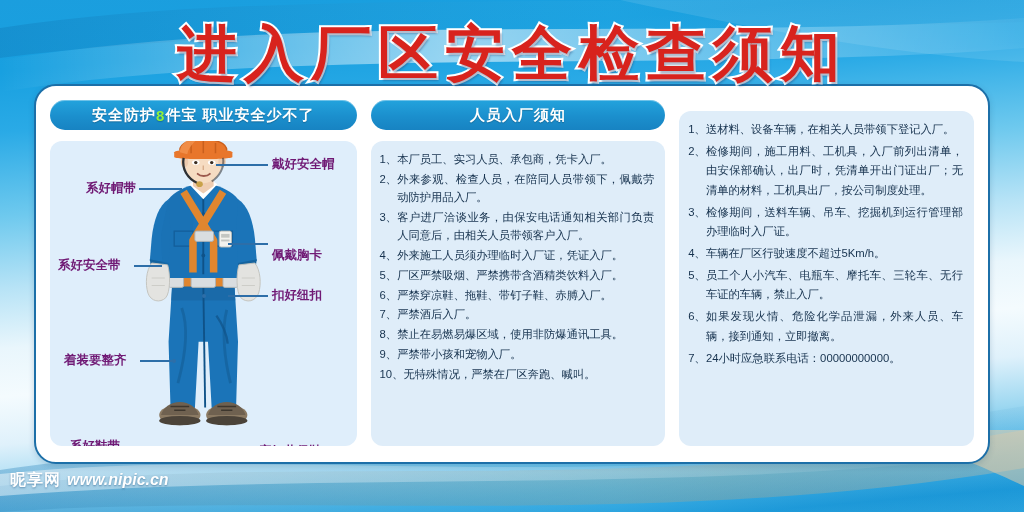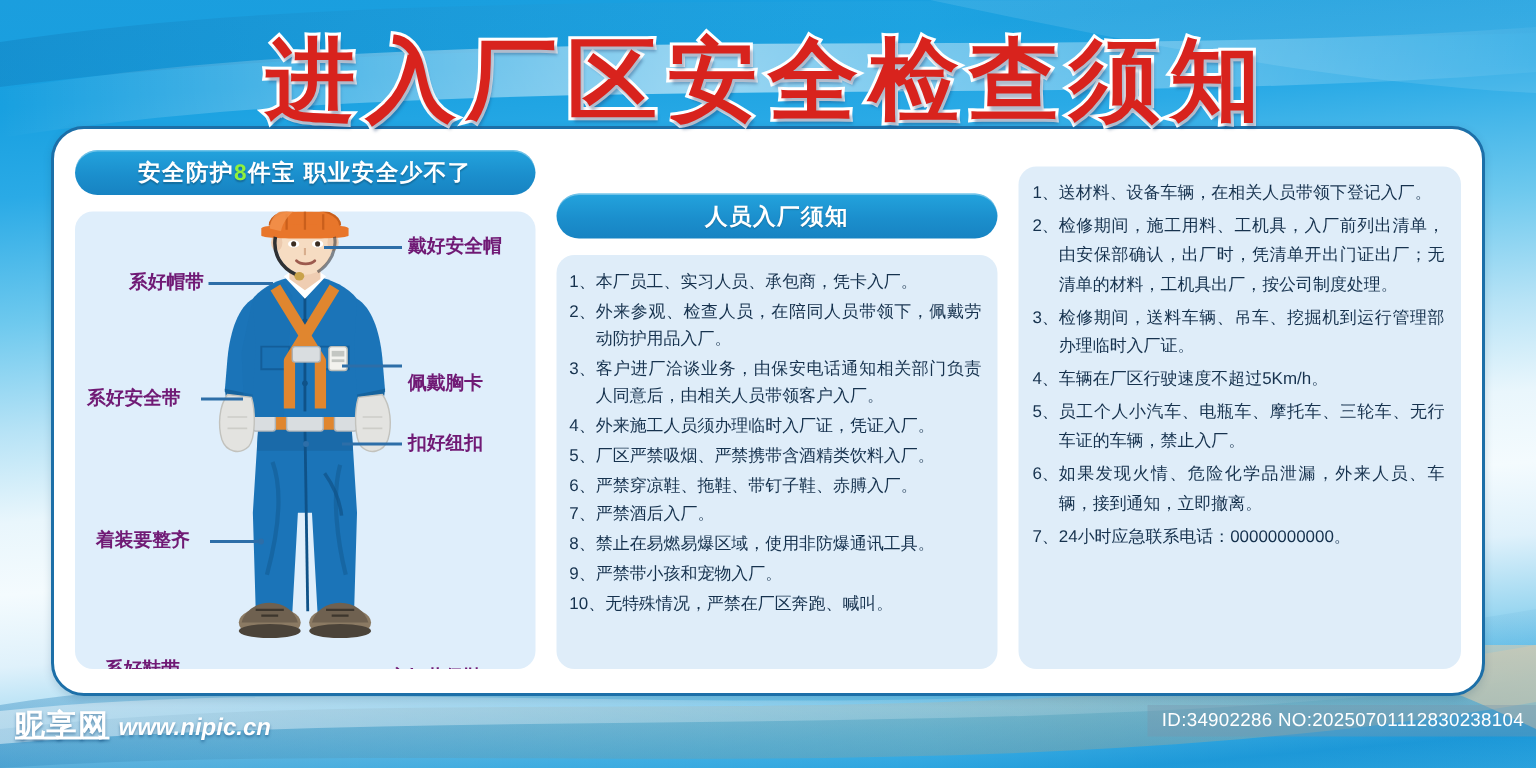--- a/index.html
+++ b/index.html
@@ -49,21 +49,21 @@
   }
 
   .panels {
     position: absolute; inset: 0;
     display: flex;
     padding: 14px 14px 16px 14px;
     gap: 14px;
   }
   .panel { display: flex; flex-direction: column; }
   .panel-left   { width: 310px; }
-  .panel-mid    { width: 298px; margin-top: 29px; }
+  .panel-mid    { width: 298px; }
   .panel-right  { width: 298px; }
 
   .panel-head {
     height: 30px;
     border-radius: 15px;
     background: linear-gradient(180deg,#23a3dd 0%, #1b8fcd 55%, #1783c2 100%);
     color: #ffffff;
     font-size: 15px; font-weight: bold;
     letter-spacing: 1px;
     display: flex; align-items: center; justify-content: center;
@@ -117,25 +117,24 @@
     background: #2d6ea8;
   }
 
   
   .watermark {
     position: absolute; left: 10px; top: 470px;
     display: flex; align-items: baseline; gap: 6px;
     z-index: 7;
   }
   .wm-cn {
-    font-size: 20px; font-weight: bold; color: #ffffff;
+    font-size: 16px; font-weight: bold; color: #ffffff;
     letter-spacing: 1px;
     font-family: "DejaVu Sans", "Liberation Sans", sans-serif;
     text-shadow: 0 1px 2px rgba(0,60,110,.45);
-    text-decoration: underline;
   }
   .wm-url {
     font-size: 16px; font-style: italic; font-weight: bold;
     color: #ffffff;
     text-shadow: 0 1px 2px rgba(0,60,110,.45);
   }
   .idbar {
     position: absolute; right: 0px; top: 470px;
     padding: 3px 8px 4px 10px;
     background: rgba(120,150,170,.38);
@@ -392,15 +391,14 @@
         </div>
       </div>
 
     </div>
   </div>
 
   <div class="watermark">
     <span class="wm-cn">昵享网</span>
     <span class="wm-url">www.nipic.cn</span>
   </div>
-  <div class="idbar">ID:34902286 NO:20250701112830238104</div>
 
 </div>
 
 </body></html>

